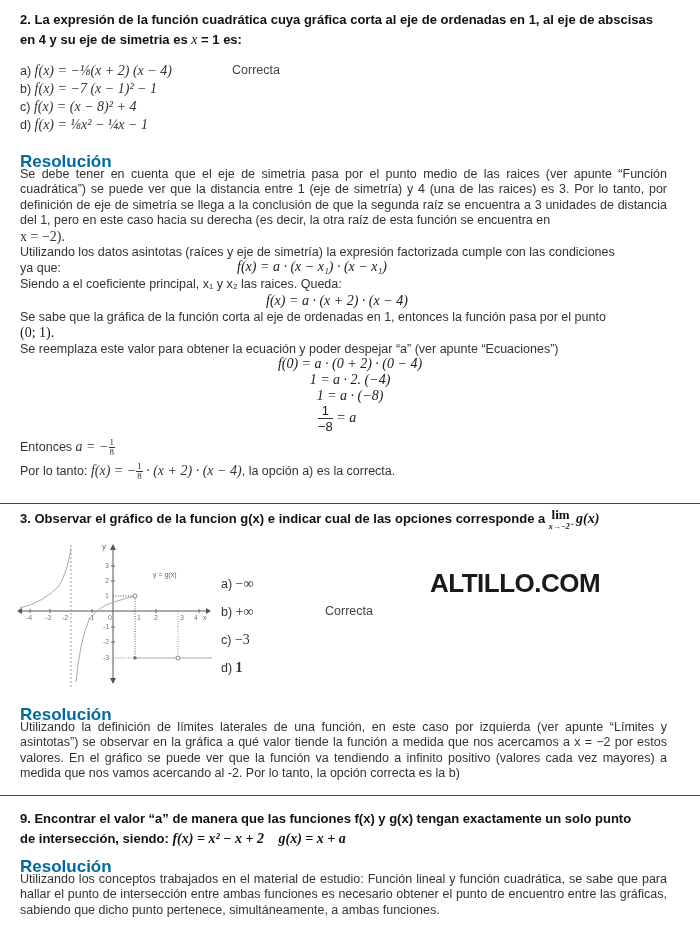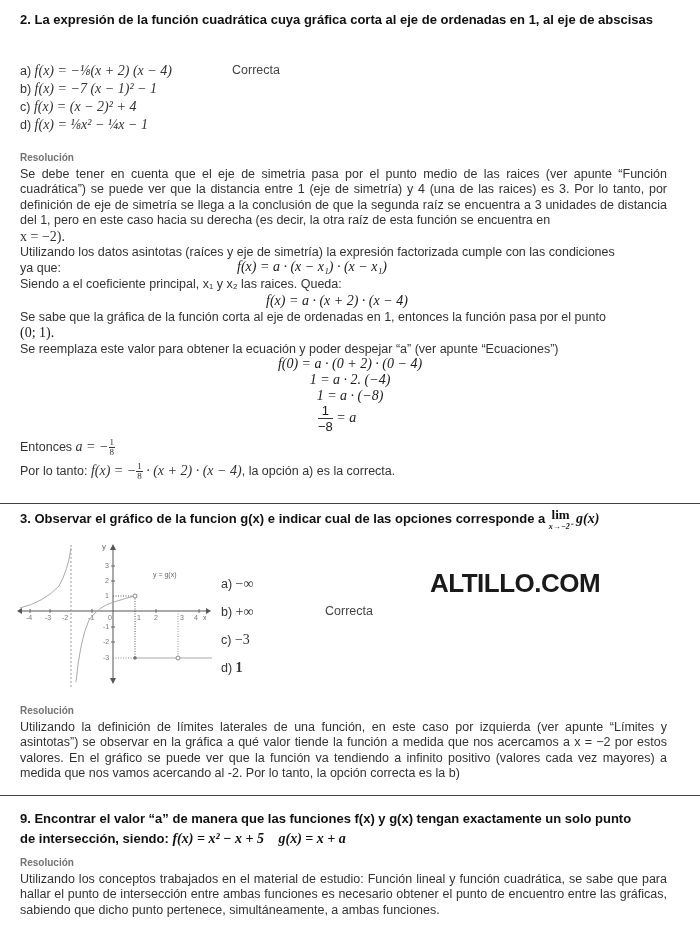--- a/index.html
+++ b/index.html
@@ -1,49 +1,50 @@
 <!DOCTYPE html>
 <html><head>
   <meta charset="utf-8">
   <style>
     html, body { margin:0; padding:0; background:#ffffff; }
     body { width:700px; height:944px; position:relative; overflow:hidden; color:#1a1a1a;
       font-family:"Liberation Sans", sans-serif; font-size:12.5px; }
     .abs { position:absolute; }
     .q-title { font-weight:bold; font-size:13px; line-height:20px; color:#111; }
     .p { line-height:15.4px; color:#333; text-align:justify; }
-    .h { font-weight:bold; font-size:10px; color:#737373; }
+    .h { font-weight:bold; font-size:17px; color:#0369a1; }
     .m { font-family:"Liberation Serif", serif; font-style:italic; font-size:14px; }
     .mr { font-family:"Liberation Serif", serif; font-size:14px; }
     .opt { font-size:12.5px; color:#333; line-height:17px; white-space:nowrap; }
     .center { left:0; width:700px; text-align:center; }
     .frac { display:inline-block; vertical-align:middle; text-align:center; font-size:9px; line-height:9px; font-family:"Liberation Serif", serif; }
     .frac span { display:block; }
     .frac .num { border-bottom:1px solid #333; padding:0 1px; }
     .rule { left:0; width:700px; height:1px; background:#444; }
     .correct { color:#444; }
     .logo { font-weight:bold; font-size:26px; color:#1a1a1a; letter-spacing:-0.5px; font-family:"Liberation Sans", sans-serif; }
     .bigfrac { display:inline-block; vertical-align:middle; text-align:center; font-family:"Liberation Sans", sans-serif; font-size:13px; }
     .bigfrac span { display:block; }
     .bigfrac .num { border-bottom:1px solid #333; padding:0 3px; }
   </style>
 </head>
 <body>
 
 <div class="abs q-title" style="left:20px; top:10px; width:670px;">
   <div>2. La expresión de la función cuadrática cuya gráfica corta al eje de ordenadas en 1, al eje de abscisas</div>
+  <div><span>en 4 y su eje de simetria es </span><span class="m" style="font-weight:normal">x</span><span> = 1 es:</span></div>
 </div>
 
 <div class="abs" style="left:20px; top:62px;">
   <div class="opt">
     <span>a) </span><span class="m">f(x) = −⅛(x + 2) (x − 4)</span>
     <span class="correct" style="position:absolute; left:212px;">Correcta</span>
   </div>
   <div class="opt"><span>b) </span><span class="m">f(x) =  −7 (x − 1)² − 1</span></div>
-  <div class="opt"><span>c) </span><span class="m">f(x) = (x − 2)² + 4</span></div>
+  <div class="opt"><span>c) </span><span class="m">f(x) = (x − 8)² + 4</span></div>
   <div class="opt"><span>d) </span><span class="m">f(x) = ⅛x² − ¼x − 1</span></div>
 </div>
 
 <div class="abs h" style="left:20px; top:152px;">Resolución</div>
 
 <div class="abs p" style="left:20px; top:167px; width:647px;">
   <span>Se debe tener en cuenta que el eje de simetria pasa por el punto medio de las raices (ver apunte “Función cuadrática”) se puede ver que la distancia entre 1 (eje de simetría) y 4 (una de las raices) es 3. Por lo tanto, por  definición de eje de simetría se llega a la conclusión de que la segunda raíz se encuentra a 3 unidades de distancia del 1, pero en este caso hacia su derecha (es decir, la otra raíz de esta función se encuentra en</span>
   <div class="mr">x = −2).</div>
 </div>
 
@@ -153,17 +154,17 @@
 
 <div class="abs logo" style="left:430px; top:568px;">ALTILLO.COM</div>
 
 <div class="abs h" style="left:20px; top:705px;">Resolución</div>
 <div class="abs p" style="left:20px; top:720px; width:647px;">Utilizando la definición de límites laterales de una función, en este caso por izquierda  (ver apunte “Límites y asintotas”) se observar en la gráfica a qué valor tiende la función a medida que nos acercamos a x = −2 por estos valores. En el gráfico se puede ver que la función va tendiendo a infinito positivo (valores cada vez mayores) a medida que nos vamos acercando al -2. Por lo tanto, la opción correcta es la b)</div>
 
 <div class="abs rule" style="top:795px;"></div>
 
 <div class="abs q-title" style="left:20px; top:809px; width:670px;">
   <div>9. Encontrar el valor “a” de manera que las funciones f(x) y g(x) tengan exactamente un solo punto</div>
-  <div><span>de intersección, siendo: </span><span class="m">f(x) = x² − x + 5</span>&nbsp;&nbsp;&nbsp;&nbsp;<span class="m">g(x) = x + a</span></div>
+  <div><span>de intersección, siendo: </span><span class="m">f(x) = x² − x + 2</span>&nbsp;&nbsp;&nbsp;&nbsp;<span class="m">g(x) = x + a</span></div>
 </div>
 
 <div class="abs h" style="left:20px; top:857px;">Resolución</div>
 <div class="abs p" style="left:20px; top:872px; width:647px;">Utilizando los conceptos trabajados en el material de estudio: Función lineal y función cuadrática, se sabe que para hallar el punto de intersección entre ambas funciones es necesario obtener el punto de encuentro entre las gráficas, sabiendo que dicho punto pertenece, simultáneamente, a ambas funciones.</div>
 
 </body></html>

